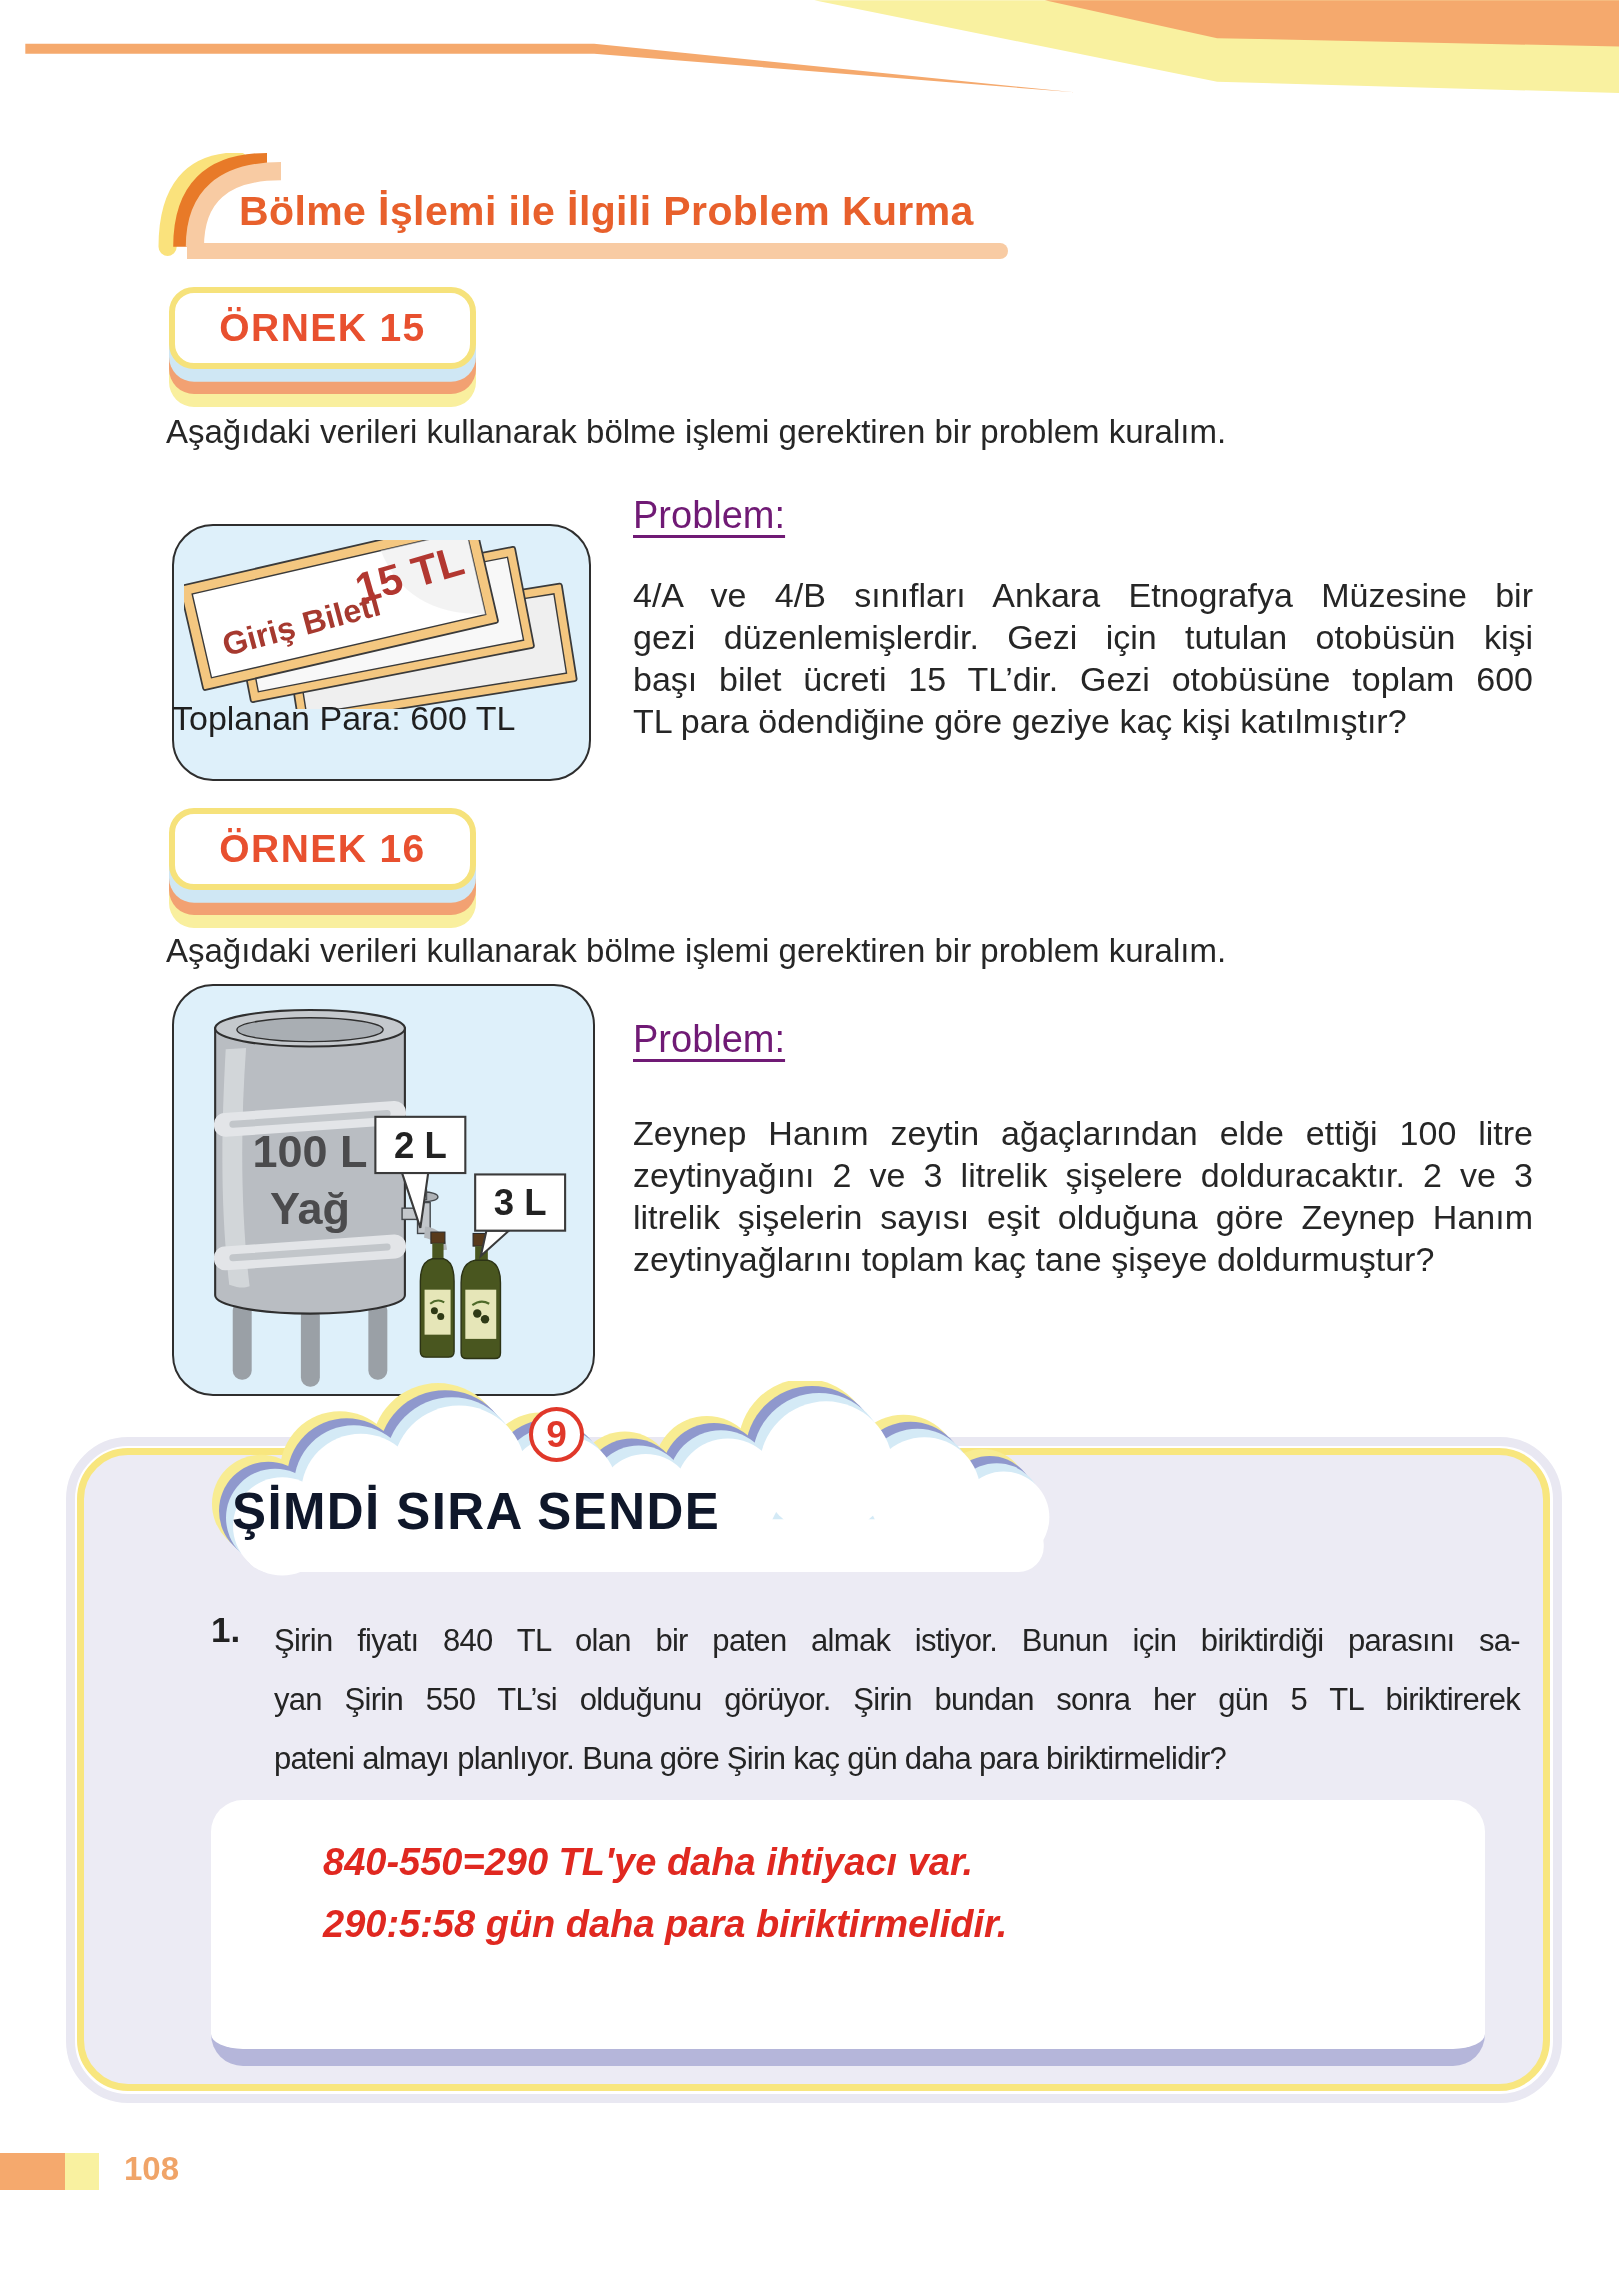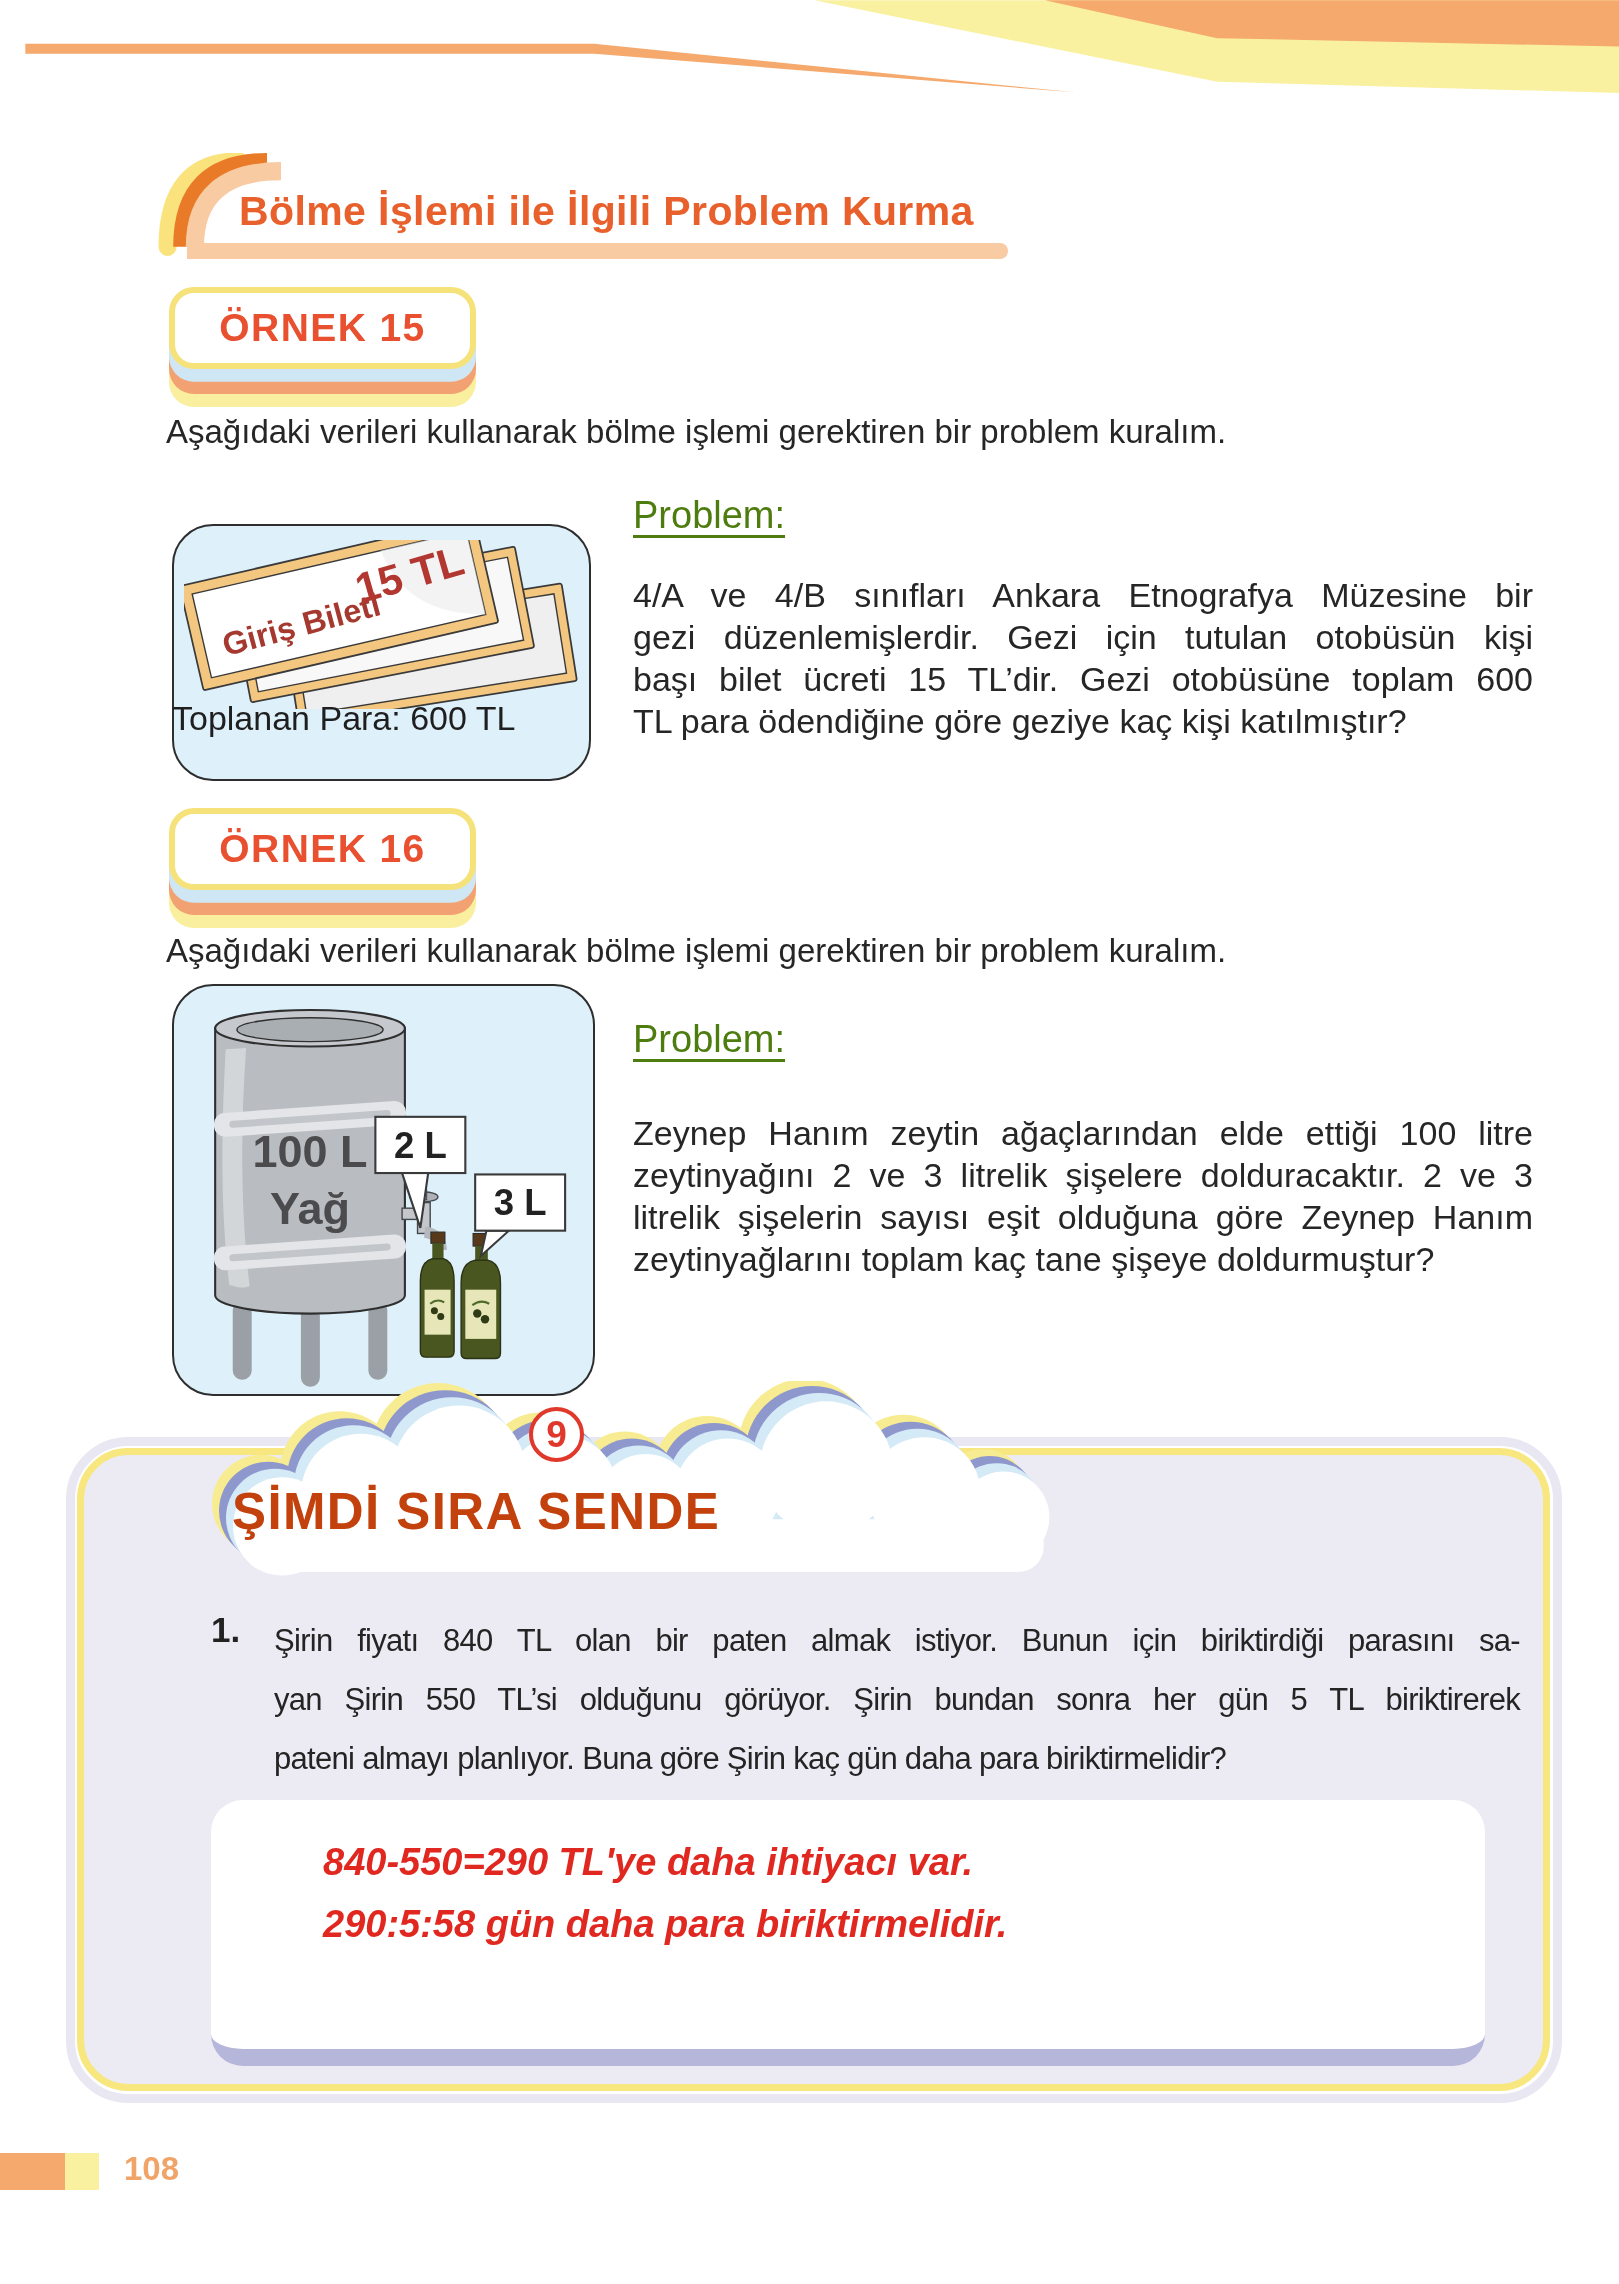--- a/index.html
+++ b/index.html
@@ -19,28 +19,28 @@
   .badge .l-yellow{background:#f9ef9e;transform:translateY(38px);}
   .badge .face{position:absolute;left:0;top:0;width:100%;height:100%;background:#fff;
       border:6.3px solid #f6e27b;border-radius:25px;box-sizing:border-box;
       display:flex;align-items:center;justify-content:center;
       font-size:39px;font-weight:bold;color:#e8502f;letter-spacing:1.4px;}
   .instruction{font-size:33px;color:#262626;}
   
   .fig-box{background:#def0fa;border:2.1px solid #2e2e2e;border-radius:41px;}
   .fig-caption{left:172px;width:415px;text-align:left;font-size:34px;color:#1f1f1f;}
   
-  .prob-head{font-size:38px;color:#4d7c0f;text-decoration:underline;text-underline-offset:7px;}
+  .prob-head{font-size:38px;color:#701a75;text-decoration:underline;text-underline-offset:7px;}
   .para{width:900px;font-size:34px;line-height:42px;color:#262626;}
   .para .ln{text-align:justify;text-align-last:justify;white-space:nowrap;}
   .para .ln.last{text-align-last:left;}
   
   .practice-outer{left:66px;top:1437px;width:1496px;height:666px;border:9.8px solid #e9e8f2;border-radius:62px;box-sizing:border-box;}
   .practice-box{left:77px;top:1448px;width:1473px;height:643px;background:#ecebf4;border:7px solid #f8e67e;border-radius:51px;box-sizing:border-box;}
-  .practice-title{left:232px;top:1482px;font-size:51px;font-weight:bold;color:#c2410c;letter-spacing:1.4px;}
+  .practice-title{left:232px;top:1482px;font-size:51px;font-weight:bold;color:#0f172a;letter-spacing:1.4px;}
   .nine-badge{left:529px;top:1407px;width:55px;height:55px;background:#fff;border:4.2px solid #e0382a;border-radius:50%;
       box-sizing:border-box;display:flex;align-items:center;justify-content:center;
       font-size:37px;font-weight:bold;color:#e0382a;}
   .q-num{left:211px;top:1610px;font-size:35px;font-weight:bold;color:#222;}
   .q-text{left:274px;top:1611px;width:1246px;font-size:31px;line-height:59px;letter-spacing:-0.7px;color:#242424;}
   .q-text .ln{text-align:justify;text-align-last:justify;white-space:nowrap;}
   .q-text .ln.last{text-align-last:left;}
   .answer-box{left:211px;top:1800px;width:1274px;height:266px;background:#fff;border-radius:32px;
       border-bottom:17px solid #b5b6da;box-sizing:border-box;}
   .answer-text{left:323px;top:1831px;font-size:38px;line-height:62px;font-weight:bold;color:#e02820;font-style:italic;}

